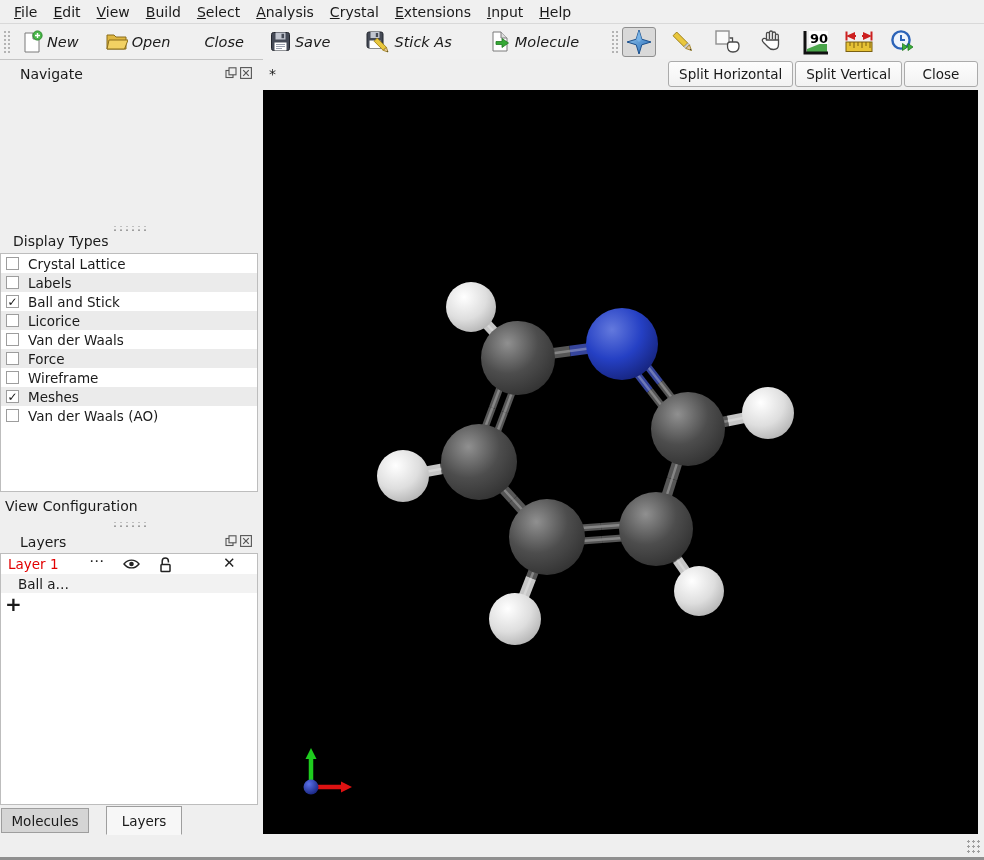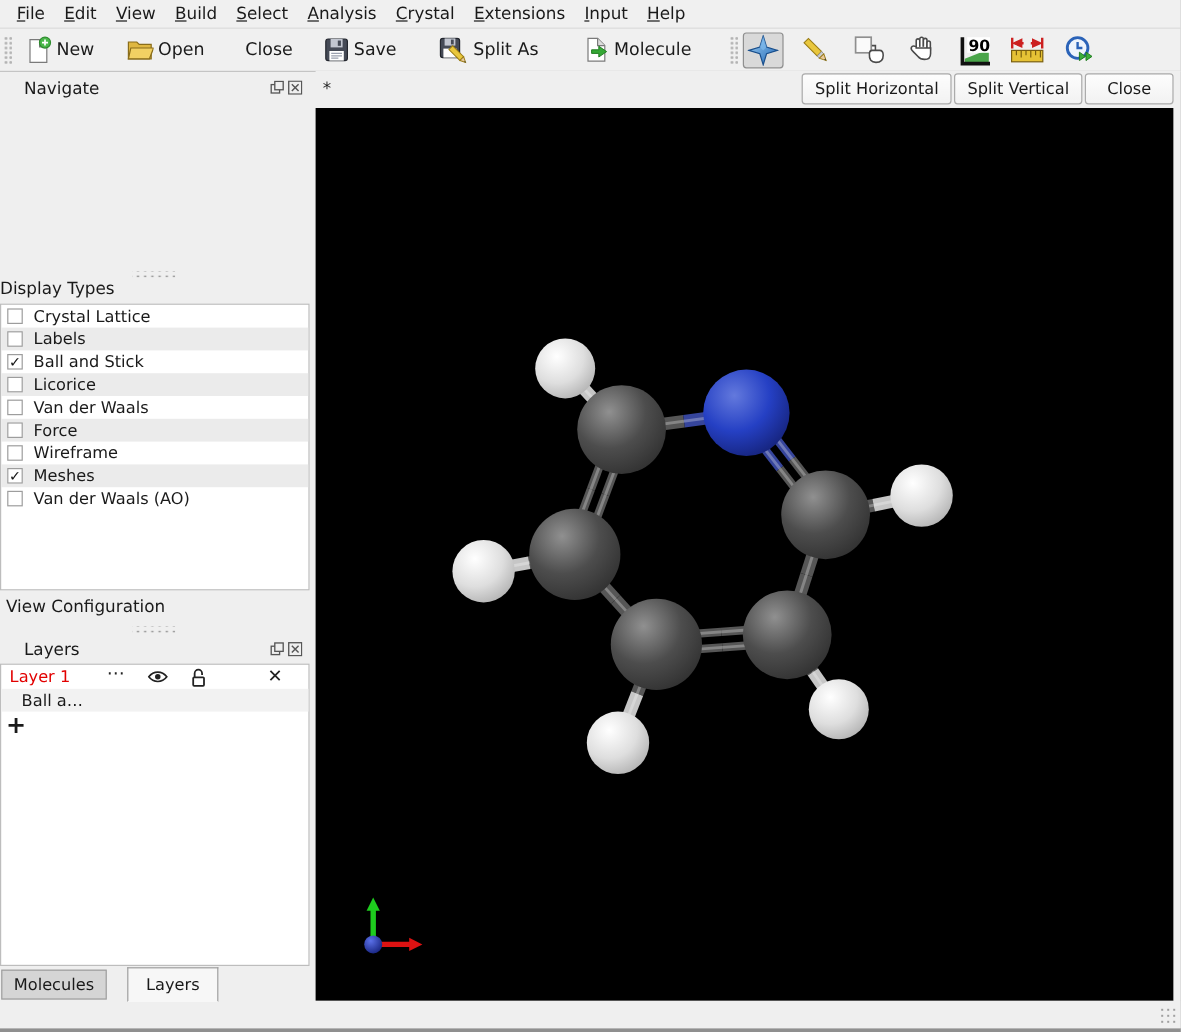--- a/index.html
+++ b/index.html
@@ -25,40 +25,40 @@
     background:#f0f0f0; border-bottom:1px solid #c4c4c4;
     display:flex; align-items:center;
   }
   .grip {
     width:7px; height:24px; margin:0 4px 0 3px;
     background-image: radial-gradient(circle, #b3b3b3 1px, transparent 1.3px);
     background-size: 4px 4px;
   }
   .tb-btn {
     display:flex; align-items:center; gap:4px;
-    font-size:14.5px; padding:3px 8px; margin-right:10px; border-radius:3px;
+    font-size:14.5px; padding:3px 8px; margin-right:10px; border-radius:3px;font-style:italic;
   }
   .tool-btn {
     width:34px; height:30px; display:flex; align-items:center; justify-content:center;
     margin-right:10px; border-radius:3px; border:1px solid transparent;text-align:center;
   }
   .tool-btn.active { background:#d9d9d9; border:1px solid #8f8f8f; }
   
   .dock { position:absolute; left:0; top:60px; width:263px; height:774px; background:#efefef; }
   .panel-header {
     position:absolute; left:0; width:258px; height:24px;
     display:flex; align-items:center; font-size:14px; padding-left:20px;
   }
   .panel-header .hdr-icons { position:absolute; right:6px; top:5px; display:flex; gap:3px; }
   .splitter-dots {
     position:absolute; left:110px; width:36px; height:5px;
     background-image: radial-gradient(circle, #9f9f9f 1px, transparent 1.3px);
     background-size: 6px 5px; background-position: 2px 2px;
   }
-  .dt-label { position:absolute; left:0; top:173px; font-size:14px; }
+  .dt-label { position:absolute; left:13px; top:173px; font-size:14px; }
   .dt-list {
     position:absolute; left:0; top:193px; width:258px; height:239px;
     background:#fff; border:1px solid #bdbdbd; overflow:hidden;
   }
   .dt-row { height:19px; display:flex; align-items:center; padding-left:5px; font-size:13.5px; }
   .dt-row:nth-child(even) { background:#ebebeb; }
   .cbx {
     width:13px; height:13px; background:#fff; border:1px solid #9d9d9d;
     display:flex; align-items:center; justify-content:center;
     font-size:12px; line-height:12px; color:#111; flex:0 0 13px;
@@ -165,21 +165,21 @@
       <rect x="1" y="1" width="16" height="16" rx="2" fill="#454a56" stroke="#23262e"></rect>
       <rect x="4.5" y="1" width="9" height="6" fill="#c2c6d0"></rect>
       <rect x="9.8" y="2" width="2.3" height="4" fill="#454a56"></rect>
       <rect x="3.5" y="9.5" width="11" height="7.5" fill="#ffffff"></rect>
       <g transform="rotate(-45 16 15)">
         <rect x="13.8" y="6" width="4.4" height="13" fill="#e9c73d" stroke="#9a7d16" stroke-width="0.8"></rect>
         <polygon points="13.8,19 18.2,19 16,23.5" fill="#e8c79b" stroke="#9a7d16" stroke-width="0.8"></polygon>
         <polygon points="15.4,22.3 16.6,22.3 16,23.5" fill="#333333"></polygon>
       </g>
     </svg>
-    <span>Split As</span>
+    <span>Stick As</span>
   </div>
 
   <div class="tb-btn" style="margin-left:12px;">
     <svg width="21" height="23" viewBox="0 0 21 23">
       <path d="M3,2 H11 L17,8 V21 H3 Z" fill="#ffffff" stroke="#7a7a7a"></path>
       <path d="M11,2 L11,8 H17" fill="#dcdcdc" stroke="#7a7a7a"></path>
       <polygon points="6,11.5 12,11.5 12,8.5 18.5,13 12,17.5 12,14.5 6,14.5" fill="#35a835" stroke="#1f7a1f" stroke-width="0.8"></polygon>
     </svg>
     <span>Molecule</span>
   </div>

